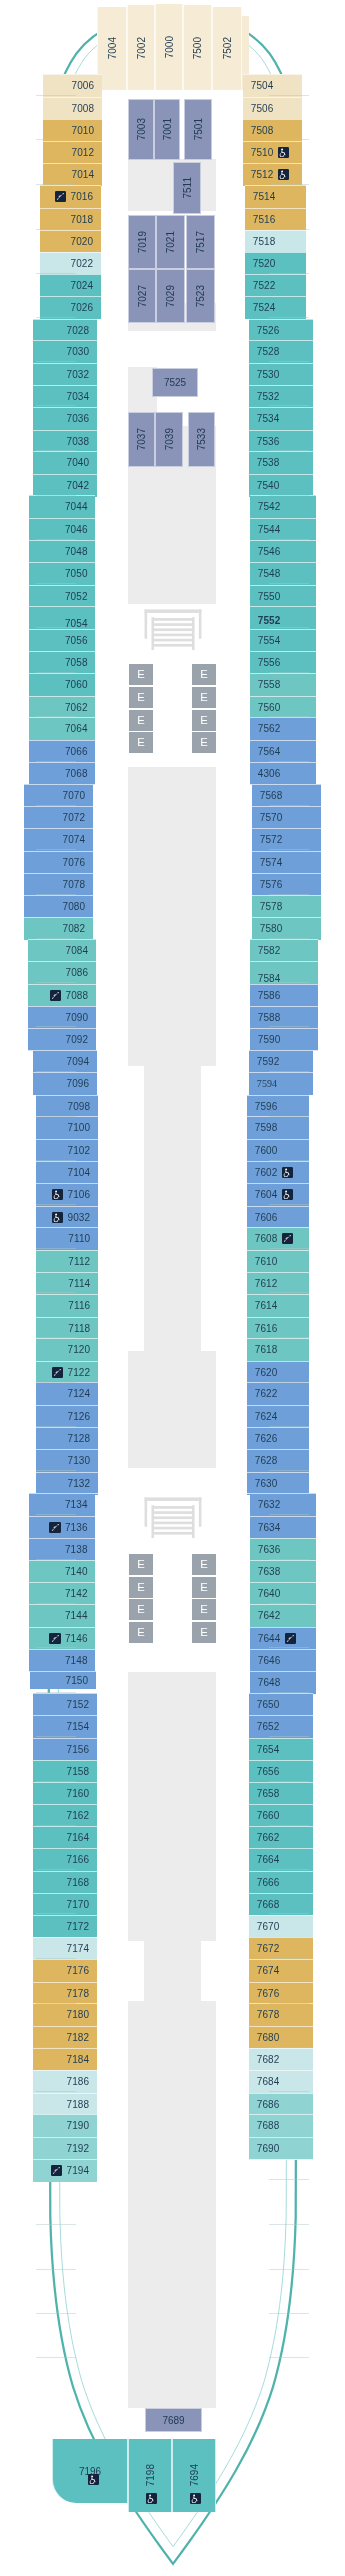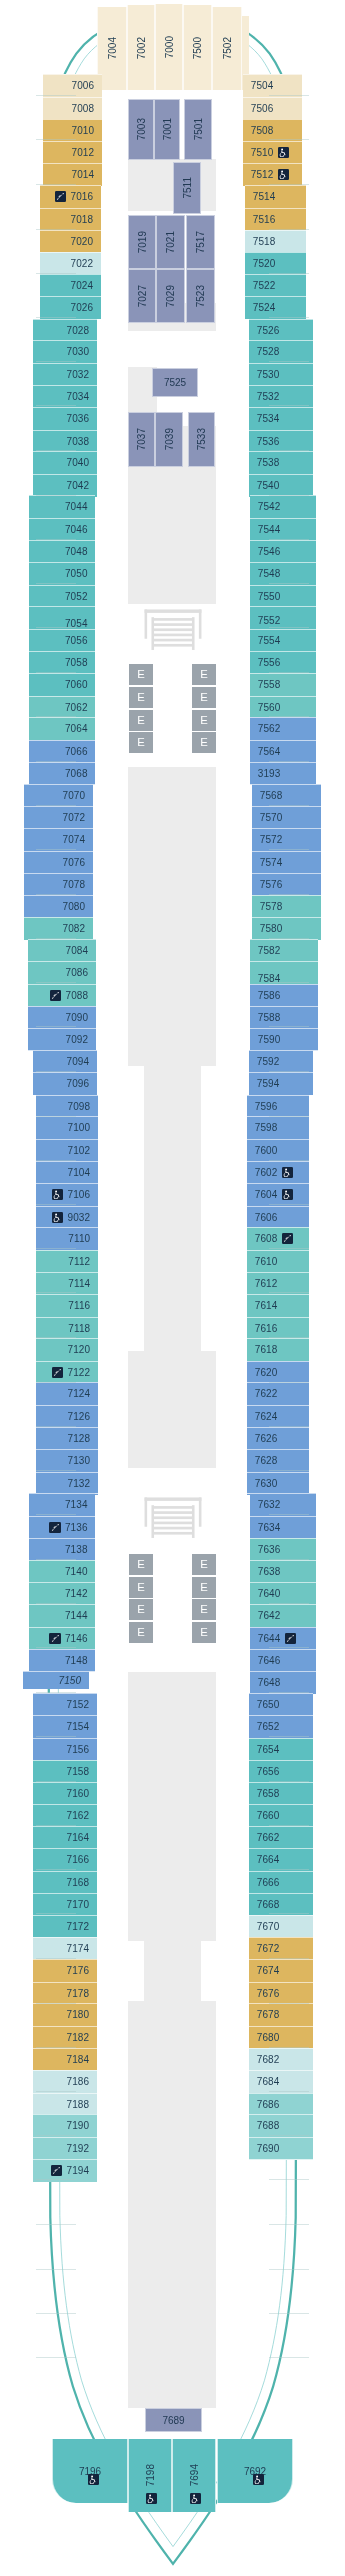--- a/index.html
+++ b/index.html
@@ -639,21 +639,21 @@
             <path d="M1.2 10.8 L3.2 10.2 L2.0 9.0 Z" fill="#fff"></path>
             <rect x="4.4" y="4.0" width="1.1" height="3.4" transform="rotate(45 5 5.7)" fill="#fff"></rect>
           </svg>
         </span>
         <span class="num">7146</span>
       </div>
       <div class="cab port c-blue" style="left: 29.4px; width: 66px; top: 1649px; height: 22.5px;">
         <span class="num">7148</span>
       </div>
       <div class="tick" style="left: 29.4px; width: 66px; top: 1671px;"></div>
-      <div class="cab port c-blue" style="left: 23px; width: 66px; top: 1671px; height: 18px; font-style: italic;">
+      <div class="cab port c-blue" style="left: 30px; width: 66px; top: 1671px; height: 18px;">
         <span class="num">7150</span>
       </div>
       <div class="cab port c-blue" style="left: 33px; width: 64px; top: 1693px; height: 22.5px;">
         <span class="num">7152</span>
       </div>
       <div class="tick" style="left: 33px; width: 64px; top: 1715px;"></div>
       <div class="cab port c-blue" style="left: 33px; width: 64px; top: 1715px; height: 22.5px;">
         <span class="num">7154</span>
       </div>
       <div class="cab port c-blue" style="left: 33px; width: 64px; top: 1738px; height: 22.5px;">
@@ -827,21 +827,21 @@
         <span class="num">7546</span>
       </div>
       <div class="tick" style="left: 250px; width: 66px; top: 562px;"></div>
       <div class="cab star c-teal" style="left: 250px; width: 66px; top: 562px; height: 22.5px;">
         <span class="num">7548</span>
       </div>
       <div class="cab star c-teal" style="left: 250px; width: 66px; top: 585px; height: 22.5px;">
         <span class="num">7550</span>
       </div>
       <div class="tick" style="left: 250px; width: 66px; top: 606px;"></div>
-      <div class="cab star c-teal" style="left: 250px; width: 66px; top: 606px; height: 28px;">
+      <div class="cab star c-teal" style="left: 250px; width: 66px; top: 606px; height: 28px; font-weight: bold;">
         <span class="num">7552</span>
       </div>
       <div class="cab star c-teal" style="left: 250px; width: 66px; top: 629px; height: 22.5px;">
         <span class="num">7554</span>
       </div>
       <div class="tick" style="left: 250px; width: 66px; top: 651px;"></div>
       <div class="cab star c-teal" style="left: 250px; width: 66px; top: 651px; height: 22.5px;">
         <span class="num">7556</span>
       </div>
       <div class="cab star c-midteal" style="left: 250px; width: 66px; top: 673px; height: 22.5px;">
@@ -852,21 +852,21 @@
         <span class="num">7560</span>
       </div>
       <div class="cab star c-blue" style="left: 250px; width: 66px; top: 717px; height: 22.5px;">
         <span class="num">7562</span>
       </div>
       <div class="tick" style="left: 250px; width: 66px; top: 740px;"></div>
       <div class="cab star c-blue" style="left: 250px; width: 66px; top: 740px; height: 22.5px;">
         <span class="num">7564</span>
       </div>
       <div class="cab star c-blue" style="left: 250px; width: 66px; top: 762px; height: 22.5px;">
-        <span class="num">3193</span>
+        <span class="num">4306</span>
       </div>
       <div class="tick" style="left: 250px; width: 66px; top: 784px;"></div>
       <div class="cab star c-blue" style="left: 252px; width: 69px; top: 784px; height: 22.5px;">
         <span class="num">7568</span>
       </div>
       <div class="cab star c-blue" style="left: 252px; width: 69px; top: 806px; height: 22.5px;">
         <span class="num">7570</span>
       </div>
       <div class="tick" style="left: 252px; width: 69px; top: 828px;"></div>
       <div class="cab star c-blue" style="left: 252px; width: 69px; top: 828px; height: 22.5px;">
@@ -900,21 +900,21 @@
       <div class="cab star c-blue" style="left: 250px; width: 68px; top: 1006px; height: 22.5px;">
         <span class="num">7588</span>
       </div>
       <div class="cab star c-blue" style="left: 250px; width: 68px; top: 1028px; height: 22.5px;">
         <span class="num">7590</span>
       </div>
       <div class="tick" style="left: 250px; width: 68px; top: 1050px;"></div>
       <div class="cab star c-blue" style="left: 249px; width: 64px; top: 1050px; height: 22.5px;">
         <span class="num">7592</span>
       </div>
-      <div class="cab star c-blue" style="left: 249px; width: 64px; top: 1072px; height: 22.5px;">
+      <div class="cab star c-blue" style="left: 249px; width: 64px; top: 1072px; height: 22.5px; font-family: Liberation Serif, serif;">
         <span class="num">7594</span>
       </div>
       <div class="tick" style="left: 249px; width: 64px; top: 1095px;"></div>
       <div class="cab star c-blue" style="left: 247px; width: 62px; top: 1095px; height: 22.5px;">
         <span class="num">7596</span>
       </div>
       <div class="cab star c-blue" style="left: 247px; width: 62px; top: 1116px; height: 22.5px;">
         <span class="num">7598</span>
       </div>
       <div class="tick" style="left: 247px; width: 62px; top: 1139px;"></div>
@@ -1127,30 +1127,20 @@
       <svg viewBox="0 0 12 12" width="8.7" height="8.7">
           <circle cx="4.3" cy="1.9" r="1.35" fill="#fff"></circle>
           <path d="M3.3 3.6 L3.3 7.0 L6.5 7.0 L7.7 10.2 L9.0 9.8 L7.4 5.8 L4.7 5.8 L4.7 3.6 Z" fill="#fff"></path>
           <path d="M2.2 7.3 A3.1 3.1 0 1 0 7.1 10.1 L6.1 9.5 A2.1 2.1 0 1 1 3.0 7.8 Z" fill="#fff"></path>
         </svg>
     </span>
   </div>
   <div class="vcab c-teal" style="left:172px; top:2439px; width:44px; height:73px;">
     <span class="num">7694</span>
     <span class="badge" style="position:absolute; left:16.5px; top:54px;">
-      <svg viewBox="0 0 12 12" width="8.7" height="8.7">
-          <circle cx="4.3" cy="1.9" r="1.35" fill="#fff"></circle>
-          <path d="M3.3 3.6 L3.3 7.0 L6.5 7.0 L7.7 10.2 L9.0 9.8 L7.4 5.8 L4.7 5.8 L4.7 3.6 Z" fill="#fff"></path>
-          <path d="M2.2 7.3 A3.1 3.1 0 1 0 7.1 10.1 L6.1 9.5 A2.1 2.1 0 1 1 3.0 7.8 Z" fill="#fff"></path>
-        </svg>
-    </span>
-  </div>
-  <div class="vcab c-teal" style="left:217px; top:2439px; width:76px; height:64px; border-radius:0 0 24px 0; justify-content:center;">
-    <span class="num" style="writing-mode:horizontal-tb; transform:none;">7692</span>
-    <span class="badge" style="position:absolute; left:35px; top:35px;">
       <svg viewBox="0 0 12 12" width="8.7" height="8.7">
           <circle cx="4.3" cy="1.9" r="1.35" fill="#fff"></circle>
           <path d="M3.3 3.6 L3.3 7.0 L6.5 7.0 L7.7 10.2 L9.0 9.8 L7.4 5.8 L4.7 5.8 L4.7 3.6 Z" fill="#fff"></path>
           <path d="M2.2 7.3 A3.1 3.1 0 1 0 7.1 10.1 L6.1 9.5 A2.1 2.1 0 1 1 3.0 7.8 Z" fill="#fff"></path>
         </svg>
     </span>
   </div>
 
 <div class="rib" style="left: 36px; top: 95px; width: 40px; height: 0.9px; background: rgba(170, 200, 200, 0.45);"></div>
     <div class="rib" style="left: 269px; top: 95px; width: 40px; height: 0.9px; background: rgba(170, 200, 200, 0.45);"></div>

